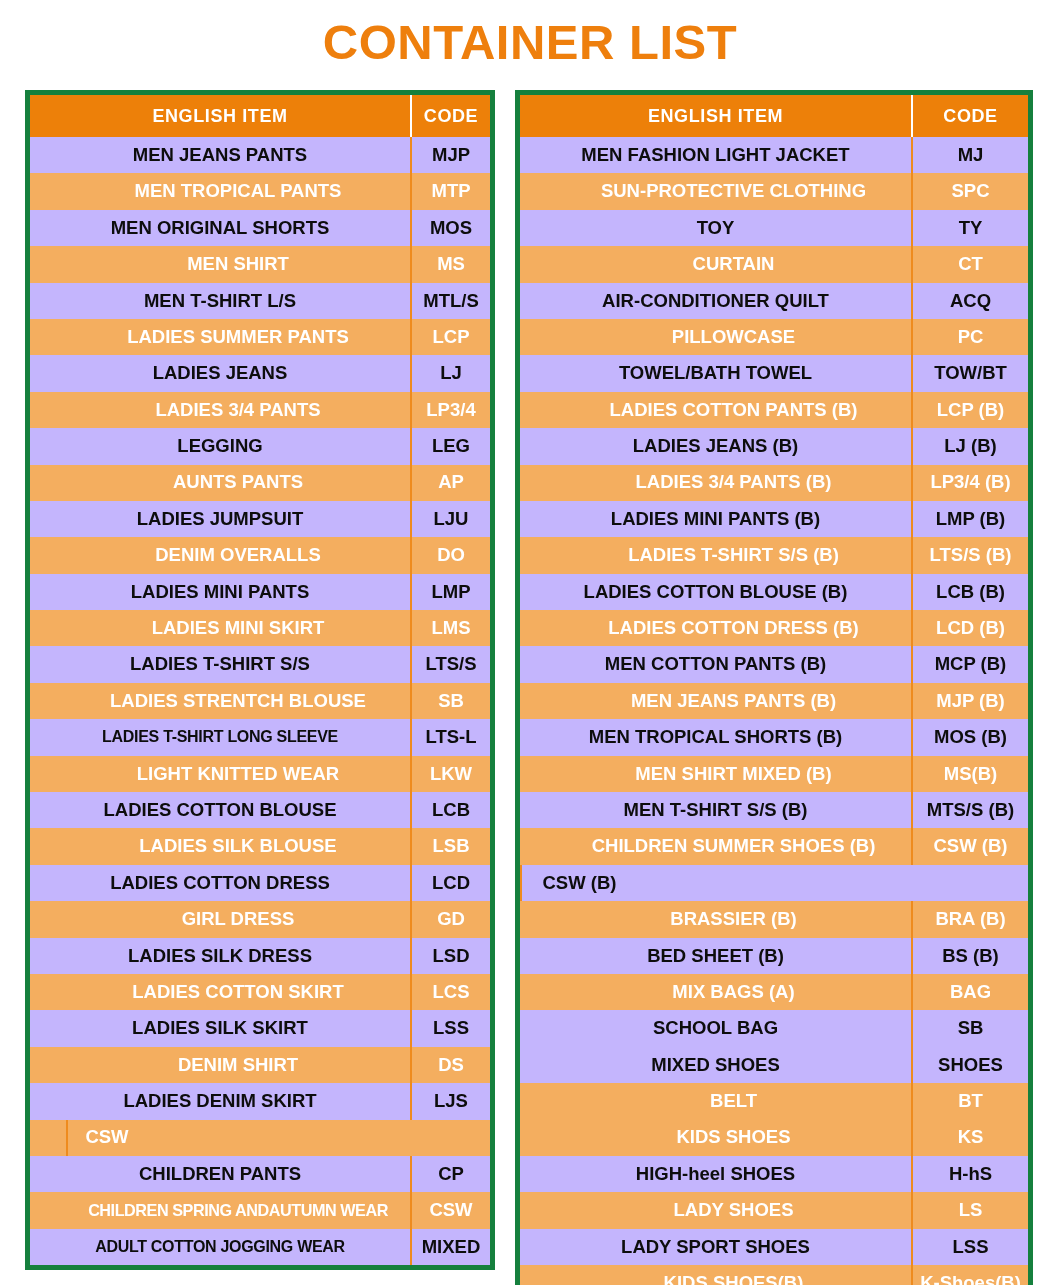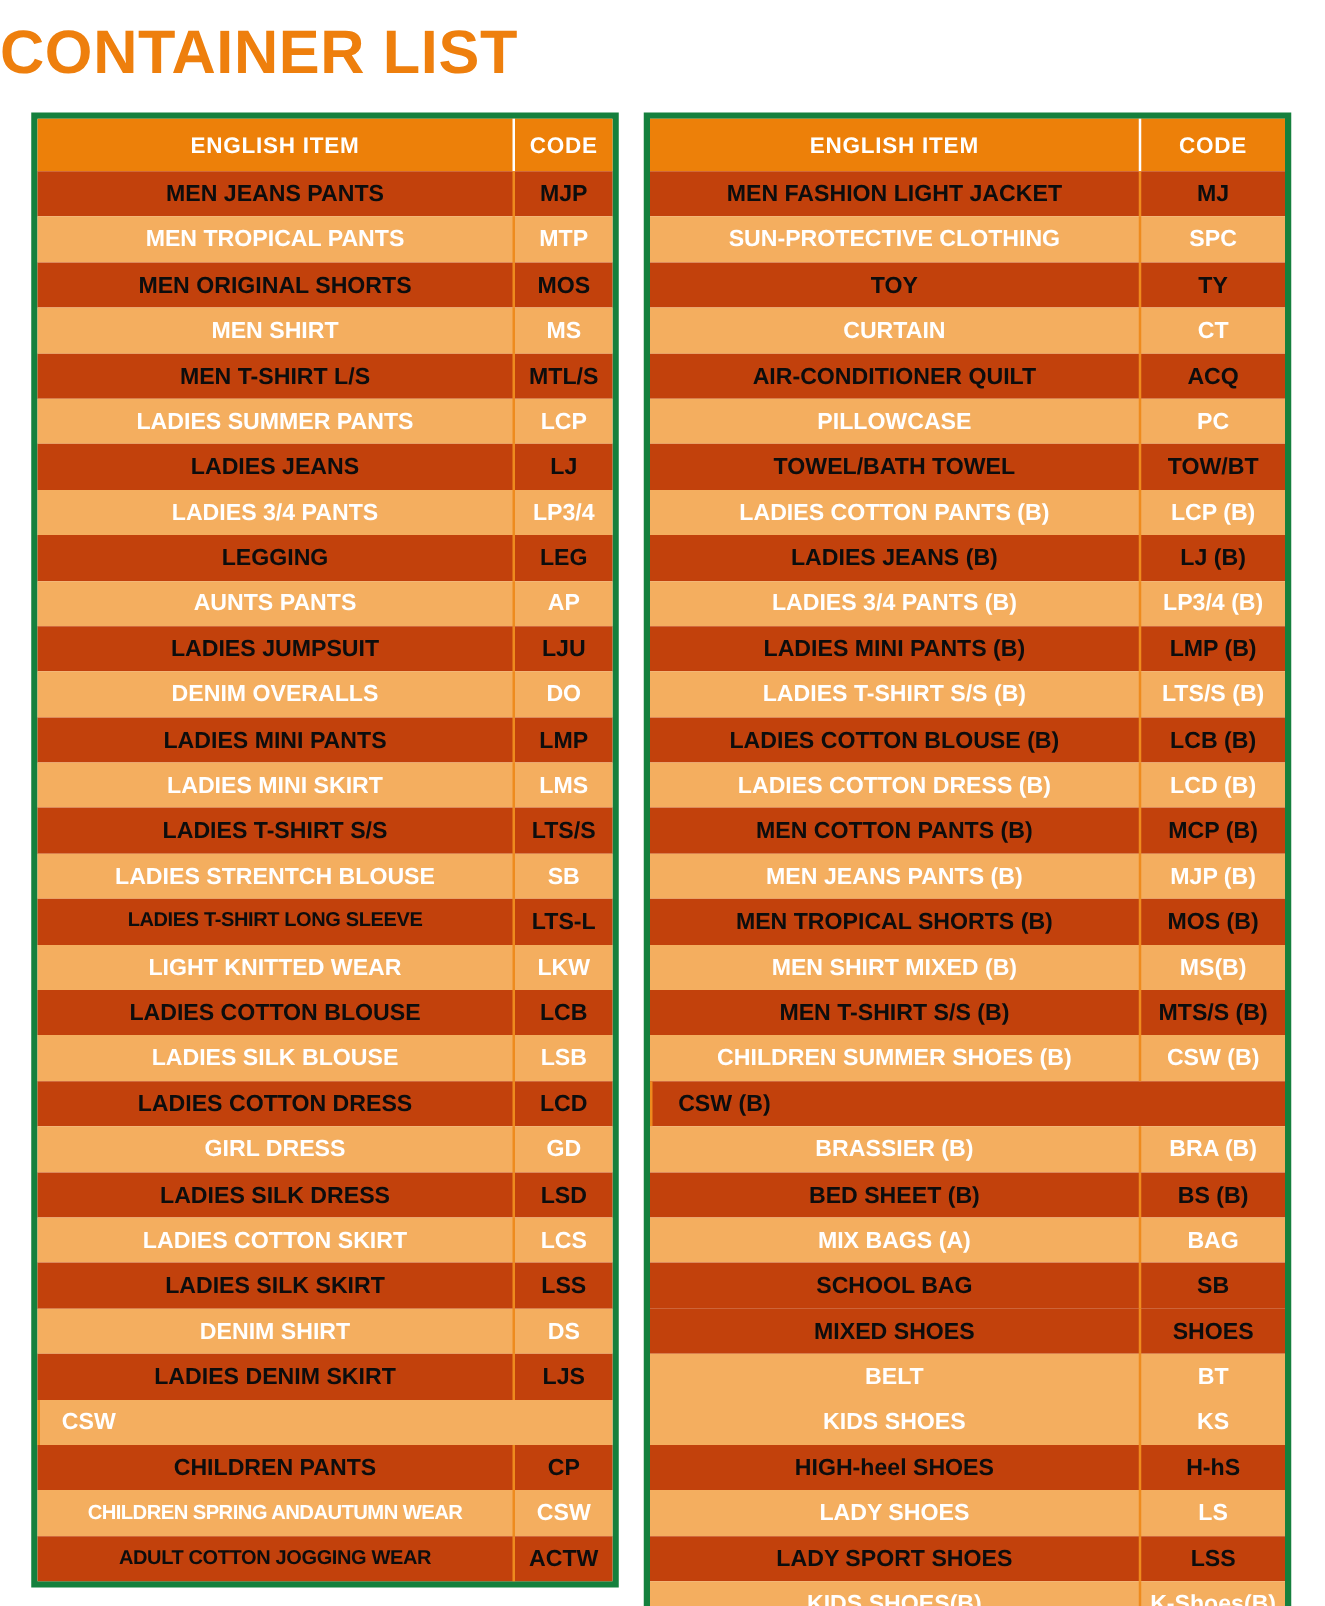--- a/index.html
+++ b/index.html
@@ -7,20 +7,21 @@
     width:1060px;height:1285px;
     background:#ffffff;
     font-family:"Liberation Sans","DejaVu Sans",sans-serif;
     overflow:hidden;
   }
   #page{position:relative;width:1060px;height:1285px;}
 
   
   .title{
     position:absolute;left:0;top:14px;width:1060px;
+    text-align:center;
     font-size:49px;
     font-weight:bold;
     letter-spacing:0.5px;
     color:#EE7F0D;
     line-height:56px;
     white-space:nowrap;
   }
 
   
   .table{
@@ -36,22 +37,22 @@
   .row{
     display:flex;
     width:100%;
     box-sizing:border-box;
     height:36.4px;
   }
   .header-row{
     height:42px;
     background:#ED8009;
   }
-  .row.odd  {background:#c2410c;}
-  .row.even {background:#F4AE5F;}
+  .row.odd  {background:#c4b5fd;}
+  .row.even {background:#F4AE5F;padding-left:36px;}
 
   .cell{
     display:flex;
     align-items:center;
     justify-content:center;
     box-sizing:border-box;
     padding:0 3px;
     overflow:hidden;
     white-space:nowrap;
     font-size:18.5px;
@@ -202,21 +203,21 @@
       <div class="row odd">
         <div class="cell item">CHILDREN PANTS</div>
         <div class="cell code">CP</div>
       </div>
       <div class="row even">
         <div class="cell item tighter">CHILDREN SPRING ANDAUTUMN WEAR</div>
         <div class="cell code">CSW</div>
       </div>
       <div class="row odd">
         <div class="cell item tight">ADULT COTTON JOGGING WEAR</div>
-        <div class="cell code">ACTW</div>
+        <div class="cell code">MIXED</div>
       </div>
     </div>
   <div class="table" id="table-right">
       <div class="row header-row">
         <div class="cell item">ENGLISH ITEM</div>
         <div class="cell code">CODE</div>
       </div>
       <div class="row odd">
         <div class="cell item">MEN FASHION LIGHT JACKET</div>
         <div class="cell code">MJ</div>

